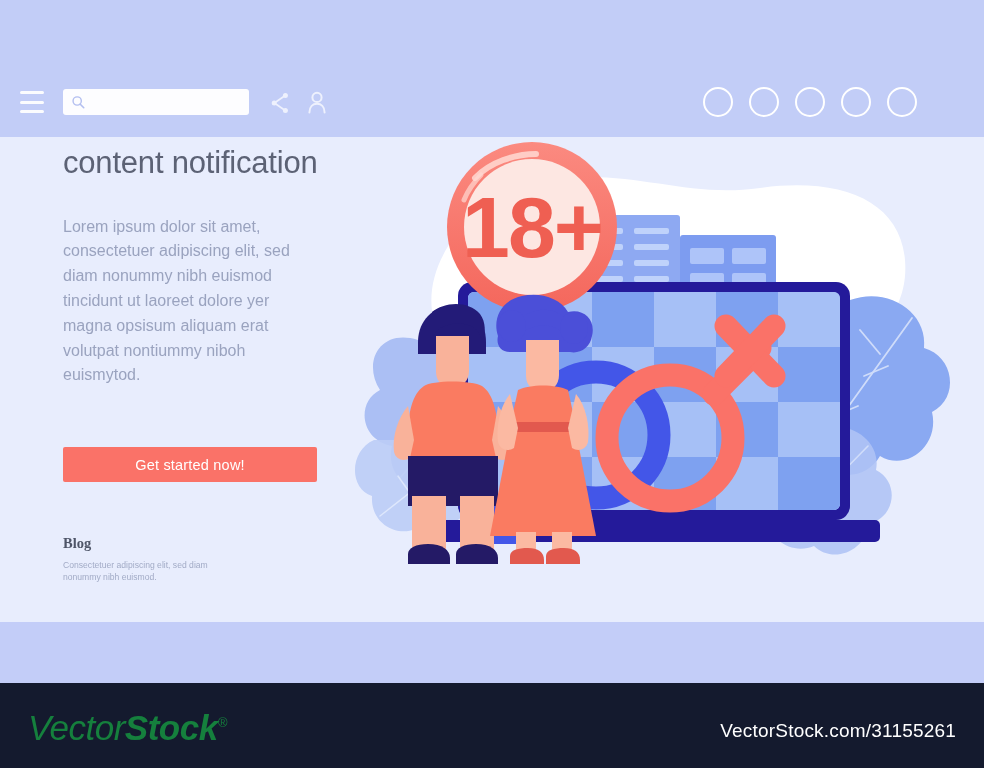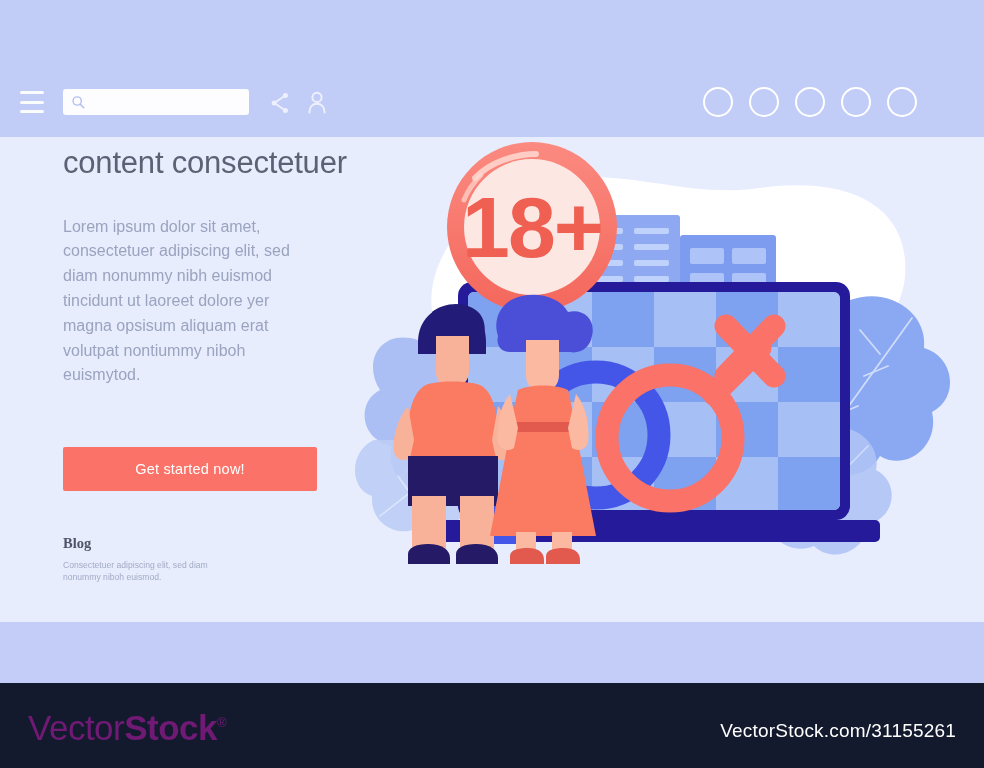--- a/index.html
+++ b/index.html
@@ -133,21 +133,21 @@
     margin: 34px 0 0 0;
     font-size: 16px;
     line-height: 1.55;
     color: #9aa3bf;
     width: 256px;
   }
   .cta-btn {
     display: block;
     position: absolute;
     left: 63px; top: 447px;
-    width: 254px; height: 44px;
+    width: 254px; height: 35px;
     background: #fa7268;
     border: 0;
     border-radius: 2px;
     color: #ffffff;
     font-size: 14.5px;
     font-family: "Liberation Sans", sans-serif;
     letter-spacing: 0.2px;
     cursor: pointer;
   }
   .link-cols {
@@ -186,24 +186,25 @@
   
   .footer {
     position: absolute;
     left: 0; top: 683px;
     width: 984px; height: 85px;
     background: #141a2e;
   }
   .vs-logo {
     position: absolute;
     left: 28px; top: 708px;
-    color: #701a75;
+    color: #15803d;
     font-size: 35px;
     letter-spacing: -0.5px;
     white-space: nowrap;
+    font-style: italic;
   }
   .vs-thin { font-weight: 300; font-family: "Liberation Sans", sans-serif; }
   .vs-bold { font-weight: bold; font-family: "Liberation Sans", sans-serif; }
   .vs-reg {
     font-size: 13px;
     vertical-align: super;
     font-weight: normal;
   }
   .vs-url {
     position: absolute;
@@ -405,30 +406,30 @@
           <path d="M170 416 C170 410 178 408 188 408 C198 408 204 412 204 420 L204 424 L170 424 Z" fill="#e2594e"></path>
           <path d="M206 416 C206 410 214 408 224 408 C234 408 240 412 240 420 L240 424 L206 424 Z" fill="#e2594e"></path>
         </g>
 
       </g>
     </svg>
   </div>
 
   <div class="copy-col">
     <h1 class="title-serif">Sexual</h1>
-    <h2 class="title-sans">content consectetuer</h2>
+    <h2 class="title-sans">content notification</h2>
     <p class="lead-para">Lorem ipsum dolor sit amet, consectetuer adipiscing elit, sed diam nonummy nibh euismod tincidunt ut laoreet dolore yer magna opsisum aliquam erat volutpat nontiummy niboh euismytod.</p>
   </div>
 
   <button class="cta-btn">Get started now!</button>
 
   <div class="link-cols">
     <div class="link-col">
       <div class="link-head">Blog</div>
-      <p class="link-sub">Consectetuer adipiscing elit, sed diam nonummy niboh euismod.</p>
+      <p class="link-sub">Consectetuer adipiscing elit, sed diam nonummy nibh euismod.</p>
     </div>
   </div>
 
   <div class="header-bar">
 
     <div class="hamburger">
       <i></i>
       <i></i>
       <i></i>
     </div>

